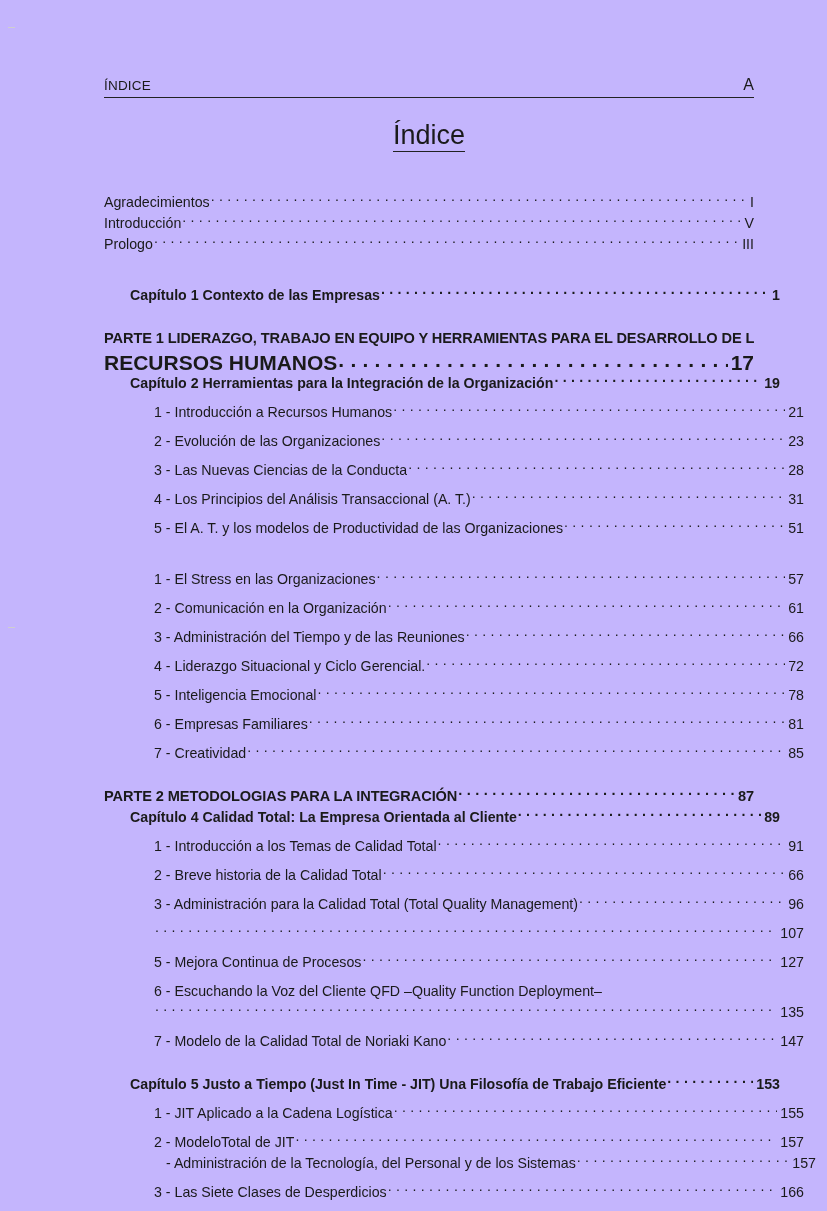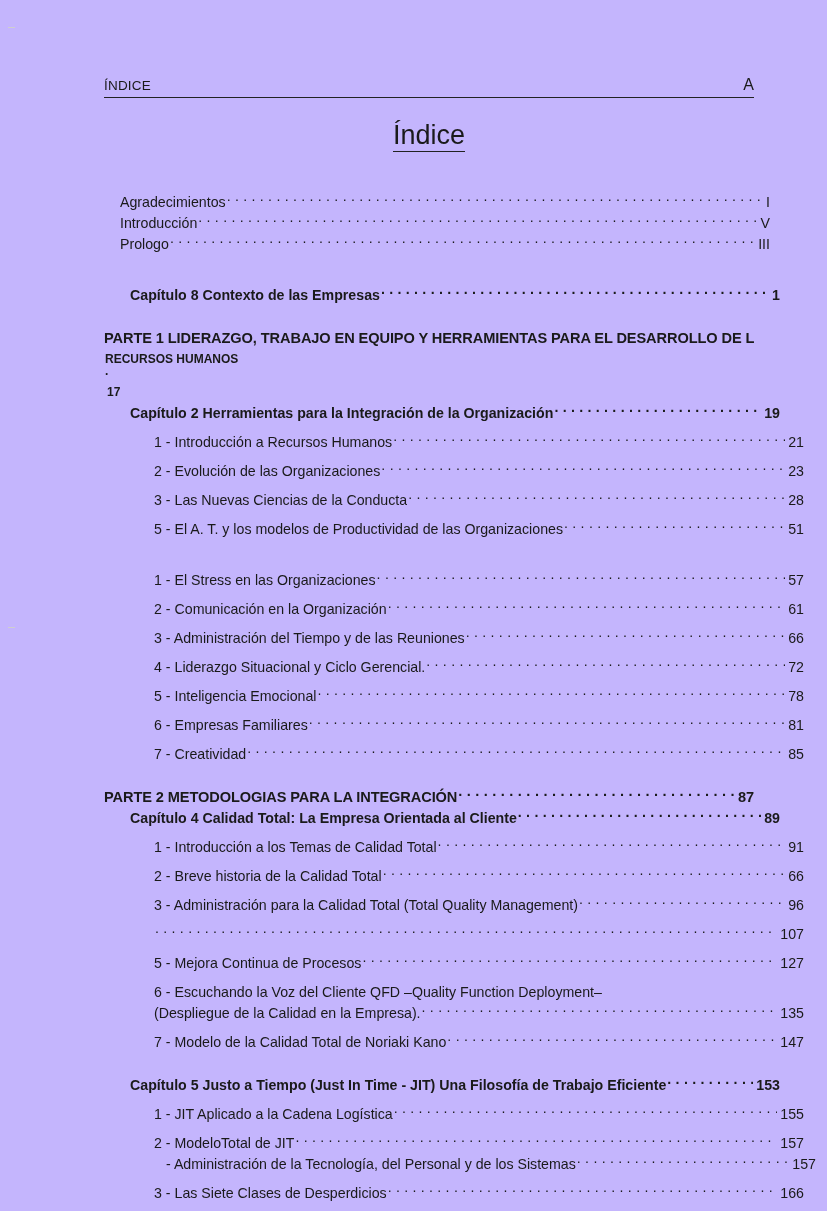--- a/index.html
+++ b/index.html
@@ -113,27 +113,27 @@
     white-space: nowrap;
     letter-spacing: 0.2px;
   }
   .toc-page {
     flex: 0 0 auto;
     text-align: right;
     padding-left: 2px;
   }
 
   
-  .lvl-front   { padding-left: 0px; margin-left: 16px; }
+  .lvl-front   { padding-left: 0px; }
   .lvl-part    { padding-left: 0px;  font-weight: 700; font-size: 14.6px; letter-spacing: -0.1px; }
   .lvl-chapter { padding-left: 26px; font-weight: 700; }
   .lvl-item    { padding-left: 50px; margin-top: 8px; }
   .lvl-sub     { padding-left: 62px; }
 
-  .part-cont   { padding-left: 0px; font-weight: 700; font-size: 12px; flex-direction: column; }
+  .part-cont   { padding-left: 0px; font-weight: 700; font-size: 21px; }
   .item-cont   { padding-left: 50px; }
   .spacer-md { height: 22px; }
   .spacer-lg { height: 30px; }
 </style>
 </head>
 <body>
 
 <div class="page">
 
   <div class="crop-tick top"></div>
@@ -162,21 +162,21 @@
     </div>
     <div class="toc-row lvl-front">
       <span class="toc-label">Prologo</span>
       <span class="toc-leader"></span>
       <span class="toc-page">III</span>
     </div>
 
     <div class="spacer-lg"></div>
 
     <div class="toc-row lvl-chapter">
-      <span class="toc-label">Capítulo 8 Contexto de las Empresas</span>
+      <span class="toc-label">Capítulo 1 Contexto de las Empresas</span>
       <span class="toc-leader"></span>
       <span class="toc-page">1</span>
     </div>
 
     <div class="spacer-md"></div>
 
     <div class="toc-row lvl-part no-leader">
       <span class="toc-label">PARTE 1 LIDERAZGO, TRABAJO EN EQUIPO Y HERRAMIENTAS PARA EL DESARROLLO DE LOS</span>
     </div>
     <div class="toc-row part-cont">
@@ -199,20 +199,25 @@
       <span class="toc-label">2 - Evolución de las Organizaciones</span>
       <span class="toc-leader"></span>
       <span class="toc-page">23</span>
     </div>
     <div class="toc-row lvl-item">
       <span class="toc-label">3 - Las Nuevas Ciencias de la Conducta</span>
       <span class="toc-leader"></span>
       <span class="toc-page">28</span>
     </div>
     <div class="toc-row lvl-item">
+      <span class="toc-label">4 - Los Principios del Análisis Transaccional (A. T.)</span>
+      <span class="toc-leader"></span>
+      <span class="toc-page">31</span>
+    </div>
+    <div class="toc-row lvl-item">
       <span class="toc-label">5 - El A. T. y los modelos de Productividad de las Organizaciones</span>
       <span class="toc-leader"></span>
       <span class="toc-page">51</span>
     </div>
 
     <div class="spacer-md"></div>
 
     <div class="toc-row lvl-item">
       <span class="toc-label">1 - El Stress en las Organizaciones</span>
       <span class="toc-leader"></span>
@@ -283,21 +288,20 @@
     </div>
     <div class="toc-row lvl-item">
       <span class="toc-label">5 - Mejora Continua de Procesos</span>
       <span class="toc-leader"></span>
       <span class="toc-page">127</span>
     </div>
     <div class="toc-row lvl-item no-leader">
       <span class="toc-label">6 - Escuchando la Voz del Cliente QFD –Quality Function Deployment–</span>
     </div>
     <div class="toc-row item-cont">
-      <span class="toc-label">(Despliegue de la Calidad en la Empresa).</span>
       <span class="toc-leader"></span>
       <span class="toc-page">135</span>
     </div>
     <div class="toc-row lvl-item">
       <span class="toc-label">7 - Modelo de la Calidad Total de Noriaki Kano</span>
       <span class="toc-leader"></span>
       <span class="toc-page">147</span>
     </div>
 
     <div class="spacer-md"></div>

